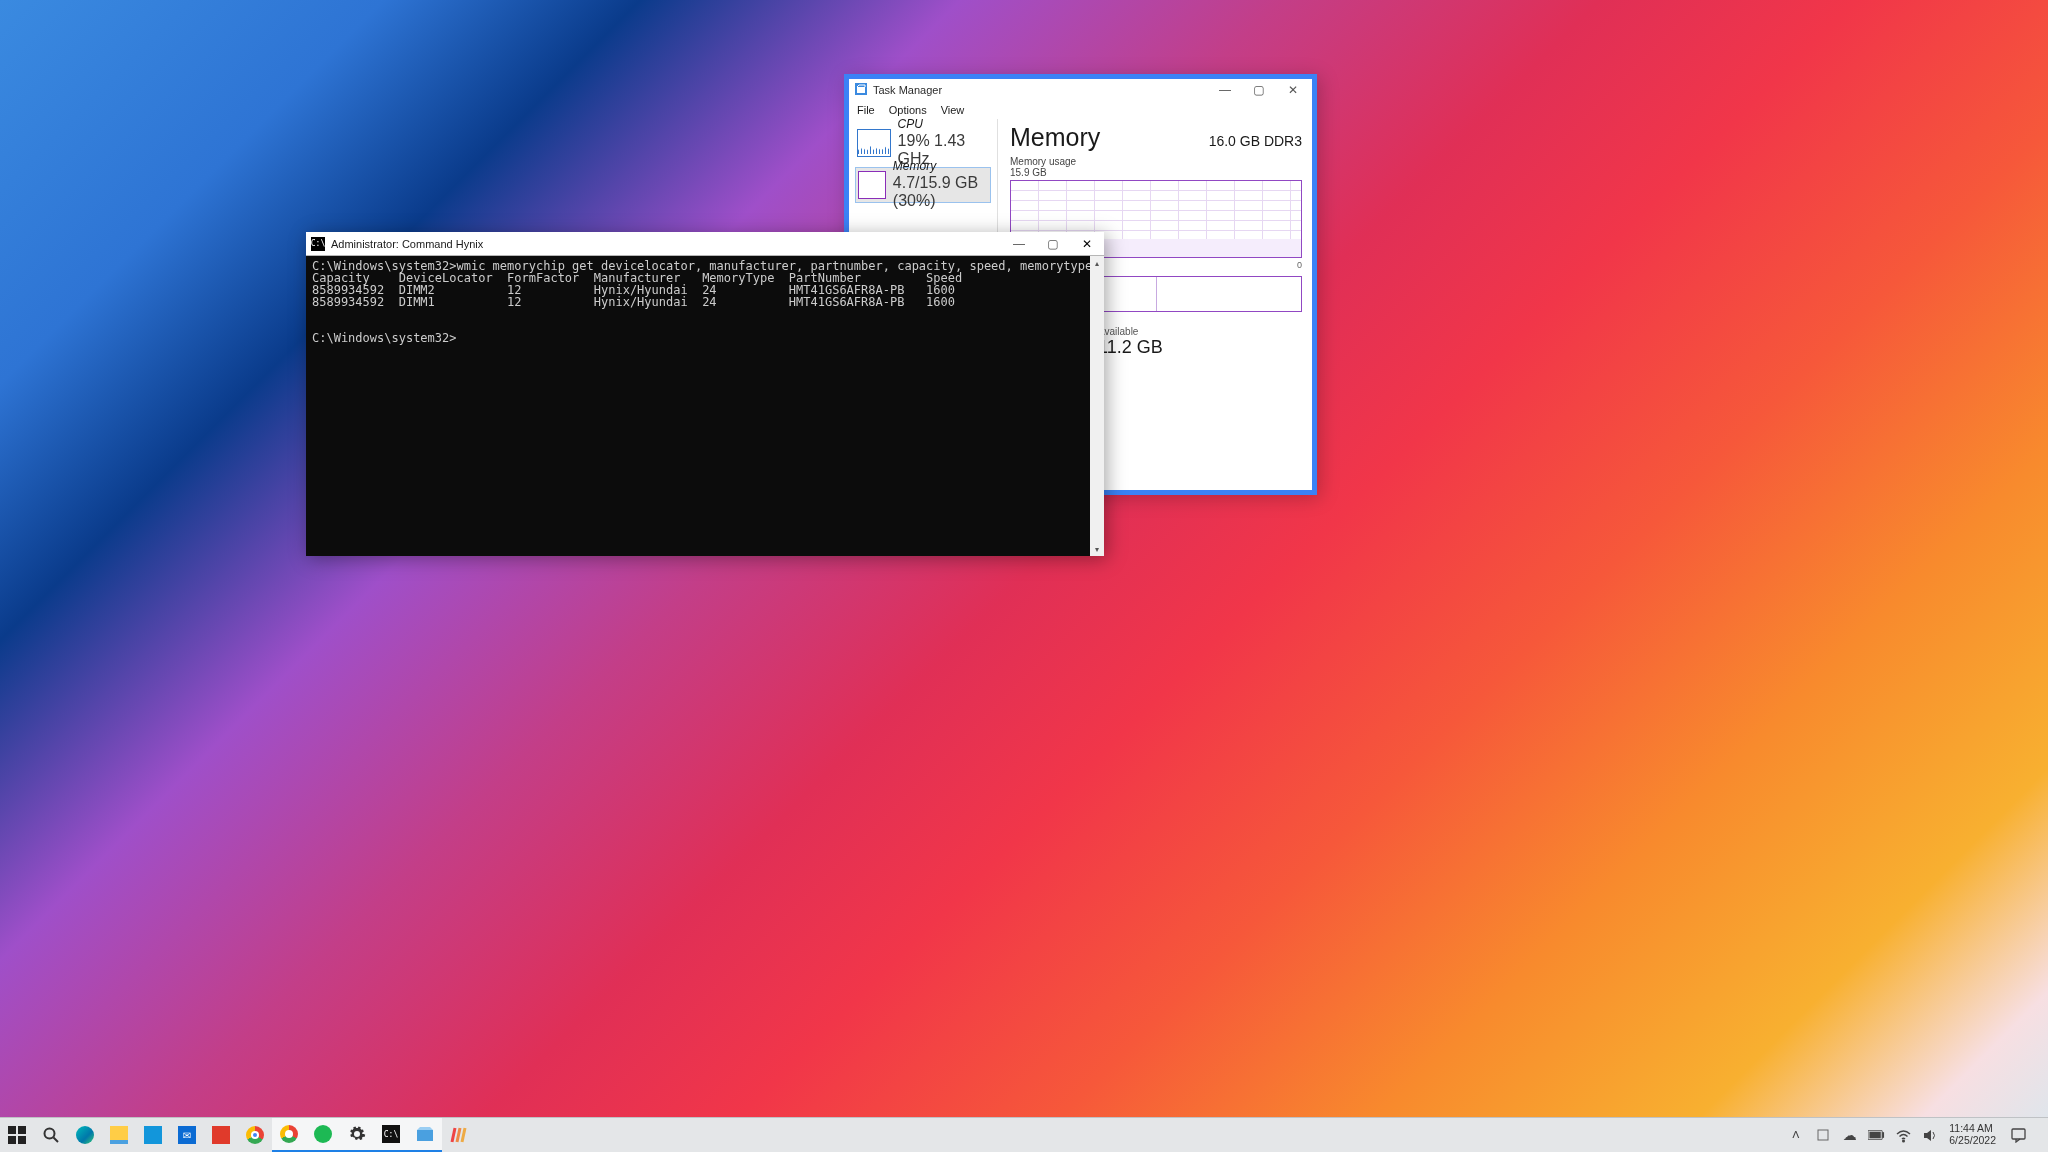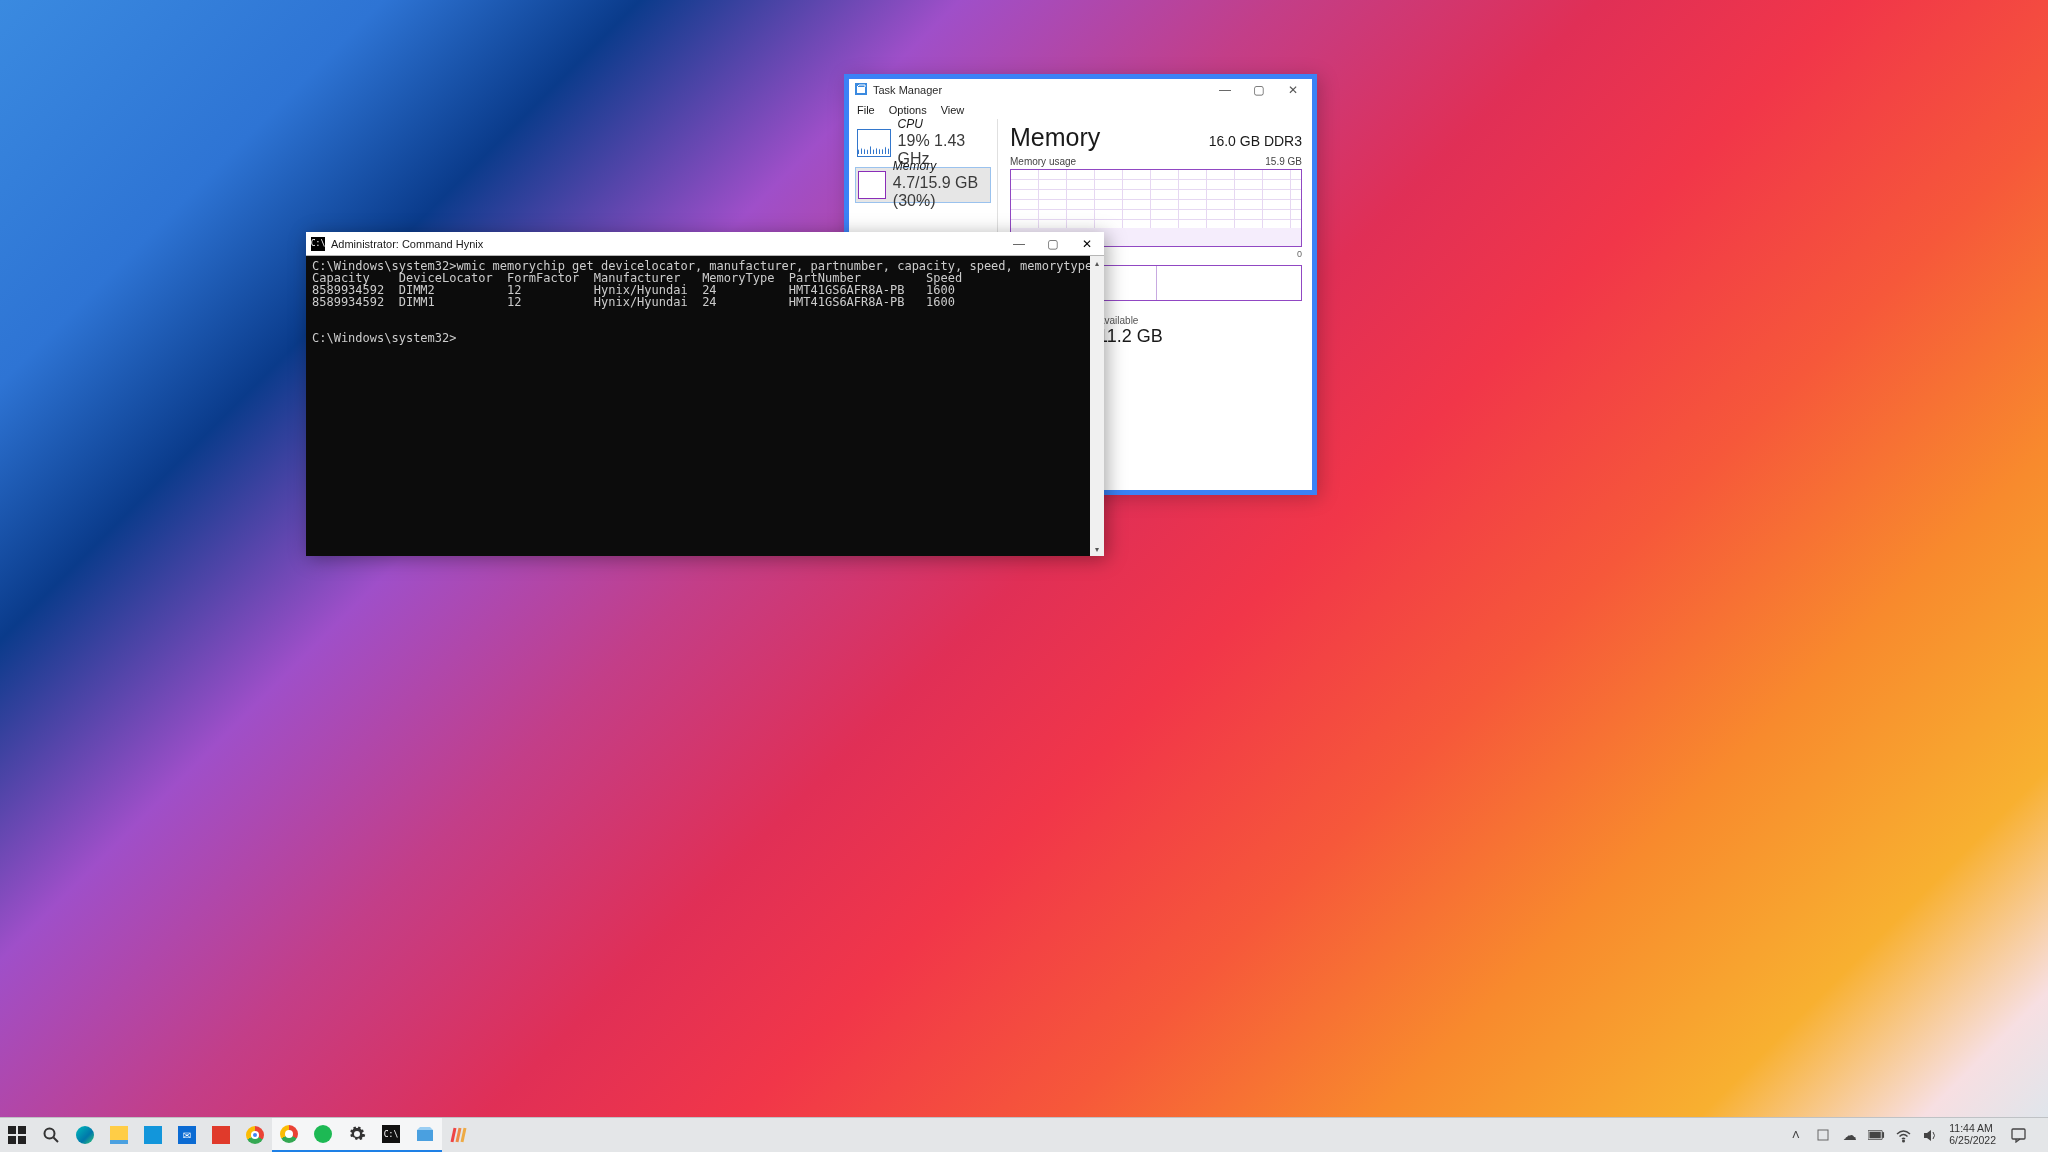--- a/index.html
+++ b/index.html
@@ -52,21 +52,21 @@
     clip-path: polygon(0 60%, 8% 20%, 16% 70%, 24% 30%, 32% 60%, 40% 10%, 48% 55%, 56% 25%, 64% 65%, 72% 30%, 80% 55%, 88% 20%, 100% 50%, 100% 100%, 0 100%);
   }
   .side-text { display:flex; flex-direction:column; line-height:1.15; }
   .side-name { font-size:12px;font-style:italic; }
   .side-sub  { font-size:16px; color:#3a3a3a; }
 
   .tm-main { flex:1; padding:4px 10px 6px 12px; display:flex; flex-direction:column; }
   .tm-head { display:flex; justify-content:space-between; align-items:baseline; }
   .tm-h1 { font-size:25px; font-weight:400; }
   .tm-hright{ font-size:14px; }
-  .tm-label-row { display:flex; justify-content:space-between; font-size:10px; color:#444; margin-top:4px; }
+  .tm-label-row { display:flex; justify-content:space-between; font-size:10px; color:#444; margin-top:4px;flex-direction:column; }
   .tm-graph-big {
     height:78px; border:1px solid #9148c3; margin-top:2px;
     background:
       linear-gradient(#f5edfc 0 0) 0 100%/100% 18px no-repeat,
       repeating-linear-gradient(to bottom, transparent 0 9px, #e6d7f2 9px 10px),
       repeating-linear-gradient(to right, transparent 0 27px, #e6d7f2 27px 28px);
   }
   .tm-60s { font-size:9px; color:#666; align-self:flex-end; margin-top:2px; }
   .tm-graph-small { height:36px; border:1px solid #9148c3; margin-top:6px; position:relative; }
   .tm-graph-small:before{ content:""; position:absolute; left:50%; top:0; bottom:0; width:1px; background:#c7a9e0; }

